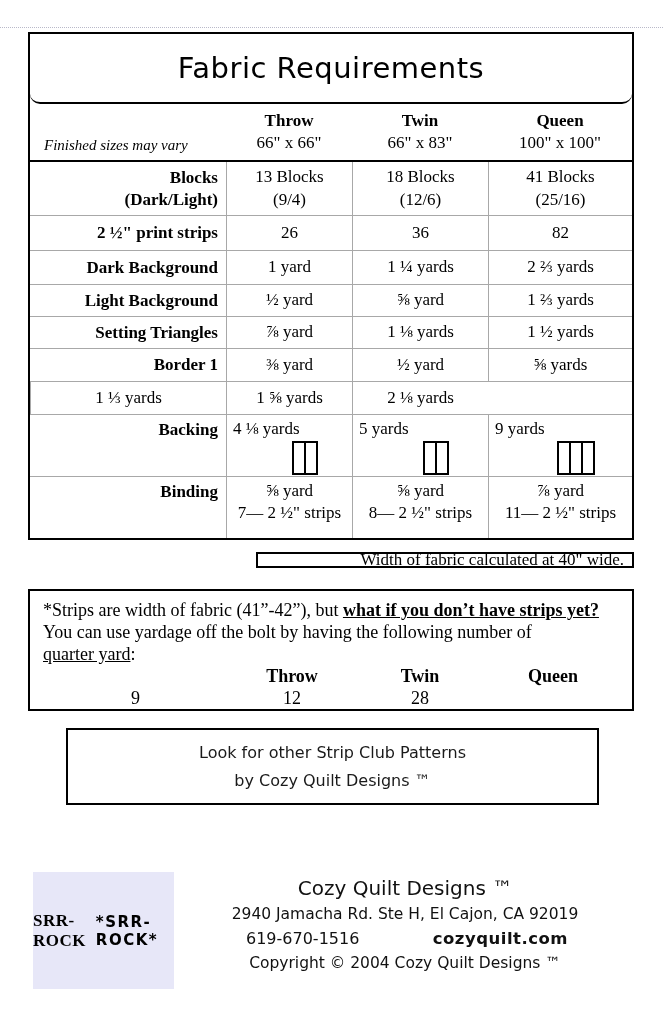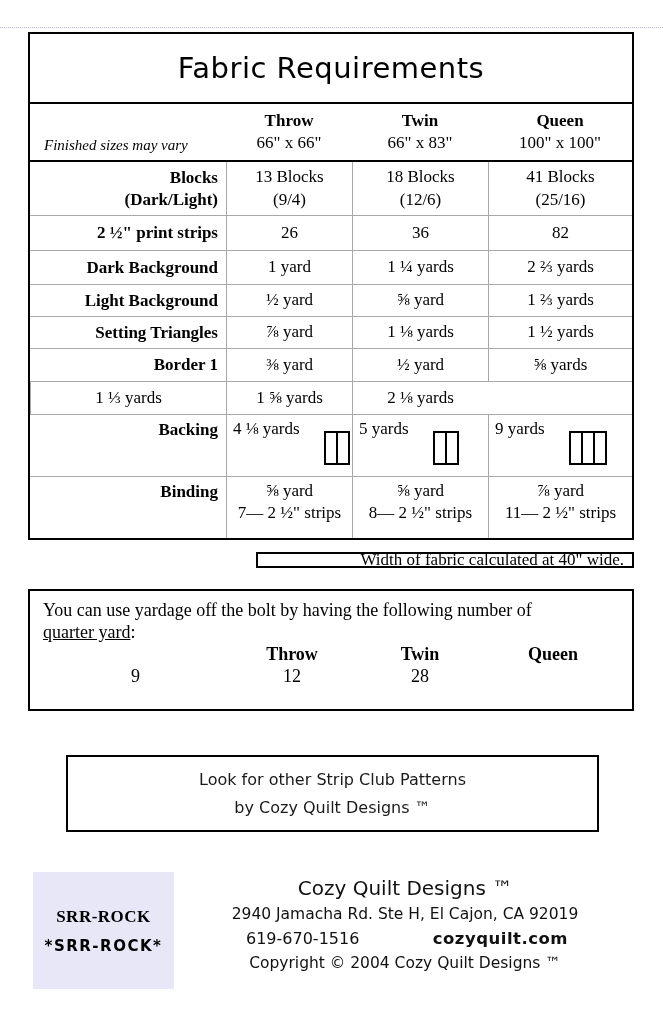--- a/index.html
+++ b/index.html
@@ -5,60 +5,60 @@
   html,body{margin:0;padding:0;}
   body{
     width:663px;height:1024px;position:relative;background:#ffffff;color:#000;
     font-family:"Liberation Serif",serif;overflow:hidden;
   }
   .cut-line{position:absolute;top:27px;left:0;width:663px;height:0;border-top:1px dotted #b9b9c9;}
 
   
   .ftable{position:absolute;left:28px;top:32px;width:606px;box-sizing:border-box;border:2px solid #000;background:#fff;}
   .ftitle{height:68px;border-bottom:2px solid #000;display:flex;align-items:center;justify-content:center;
-          font-family:"DejaVu Sans",sans-serif;font-size:29px;letter-spacing:.5px;}
+          font-family:"DejaVu Sans",sans-serif;font-size:29px;letter-spacing:.5px;border-radius:10px;}
   .fhead{display:grid;grid-template-columns:196px 126px 136px 1fr;height:56px;border-bottom:2px solid #000;box-sizing:content-box;}
   .fnote{display:flex;align-items:flex-end;padding:0 0 6px 14px;font-style:italic;font-size:15px;}
   .fcol{display:flex;flex-direction:column;align-items:center;justify-content:center;font-size:17px;line-height:1.3;}
   .cname{font-weight:bold;}
   .frow{display:grid;grid-template-columns:196px 126px 136px 1fr;box-sizing:border-box;}
   .frow + .frow{border-top:1px solid #a8a8a8;}
   .rlabel{display:flex;align-items:center;justify-content:flex-end;padding-right:8px;font-weight:bold;font-size:17px;
           text-align:right;white-space:pre-line;line-height:1.25;}
   .rcell{border-left:1px solid #a8a8a8;display:flex;align-items:center;justify-content:center;text-align:center;
          font-size:17px;white-space:pre-line;line-height:1.3;}
   .r1{height:53px}.r2{height:35px}.r3{height:34px}.r4{height:32px}.r5{height:32px}
   .r6{height:33px}.r7{height:33px}.r8{height:62px}.r9{height:62px}
   .r8 .rlabel,.r9 .rlabel{align-items:flex-start;padding-top:4px;}
-  .backing{align-items:flex-start;justify-content:flex-start;padding:3px 0 0 6px;}
+  .backing{flex-direction:column;align-items:flex-start;justify-content:flex-start;padding:3px 0 0 6px;}
   .backing-icon{display:flex;align-self:center;margin-left:24px;margin-top:1px;}
   .backing-icon span{display:block;width:10px;height:30px;background:#fff;border:2px solid #000;}
   .backing-icon span + span{margin-left:-2px;}
 
   
   .wof{position:absolute;left:256px;top:552px;width:378px;height:16px;border:2px solid #000;box-sizing:border-box;
        display:flex;align-items:center;justify-content:flex-end;padding-right:8px;font-size:17px;background:#fff;}
 
   
   .strips{position:absolute;left:28px;top:589px;width:606px;height:122px;border:2px solid #000;box-sizing:border-box;
           padding:8px 10px 0 13px;font-size:18px;line-height:22px;background:#fff;}
   .bu{font-weight:bold;text-decoration:underline;}
   .u{text-decoration:underline;}
   .qtable{display:grid;grid-template-columns:185px 128px 128px 1fr;line-height:22px;}
   .qhead{font-weight:bold;text-align:center;font-size:18px;}
   .qcell{text-align:center;font-size:18px;}
   .qlabel{text-align:left;font-size:18px;}
 
   
-  .promo{position:absolute;left:66px;top:755px;width:533px;height:77px;border:2px solid #000;box-sizing:border-box;
+  .promo{position:absolute;left:66px;top:728px;width:533px;height:77px;border:2px solid #000;box-sizing:border-box;
          display:flex;flex-direction:column;align-items:center;justify-content:center;row-gap:9px;
          font-family:"DejaVu Sans",sans-serif;font-size:16px;color:#1a1a1a;background:#fff;}
 
   
-  .sku-box{position:absolute;left:33px;top:872px;width:141px;height:117px;display:flex;flex-direction:column;
+  .sku-box{position:absolute;left:33px;top:872px;width:141px;height:117px;display:flex;flex-direction:row;
            align-items:center;justify-content:center;row-gap:10px;}
   .sku-text{font-family:"Liberation Serif",serif;font-weight:bold;font-size:17px;letter-spacing:.5px;}
   .sku-barcode{font-family:"DejaVu Sans",sans-serif;font-weight:bold;font-size:15px;letter-spacing:1.5px;}
   .finfo{position:absolute;left:196px;top:876px;width:418px;font-family:"DejaVu Sans",sans-serif;color:#111;}
   .fcompany{text-align:center;font-size:20px;margin-bottom:5px;}
   .faddress{text-align:center;font-size:15.5px;margin-bottom:6px;}
   .fline3{display:flex;align-items:baseline;padding:0 46px 0 50px;margin-bottom:6px;font-size:16px;}
   .fweb{margin-left:auto;font-weight:bold;font-size:16.5px;letter-spacing:.5px;}
   .fcopy{text-align:center;font-size:15.5px;}
 </style>
@@ -161,20 +161,21 @@
     <div class="rcell" style="align-items:flex-start;padding-top:3px;">⅝ yard
 8— 2 ½" strips</div>
     <div class="rcell" style="align-items:flex-start;padding-top:3px;">⅞ yard
 11— 2 ½" strips</div>
   </div>
 </div>
 
 <div class="wof">Width of fabric calculated at 40" wide.</div>
 
 <div class="strips">
+  <div><span>*Strips are width of fabric (41”-42”), but </span><span class="bu">what if you don’t have strips yet?</span></div>
   <div>You can use yardage off the bolt by having the following number of</div>
   <div><span class="u">quarter yard</span><span>:</span></div>
   <div class="qtable">
     <div></div>
     <div class="qhead">Throw</div>
     <div class="qhead">Twin</div>
     <div class="qhead">Queen</div>
   </div>
   <div class="qtable">
     <div class="qcell">9</div>

